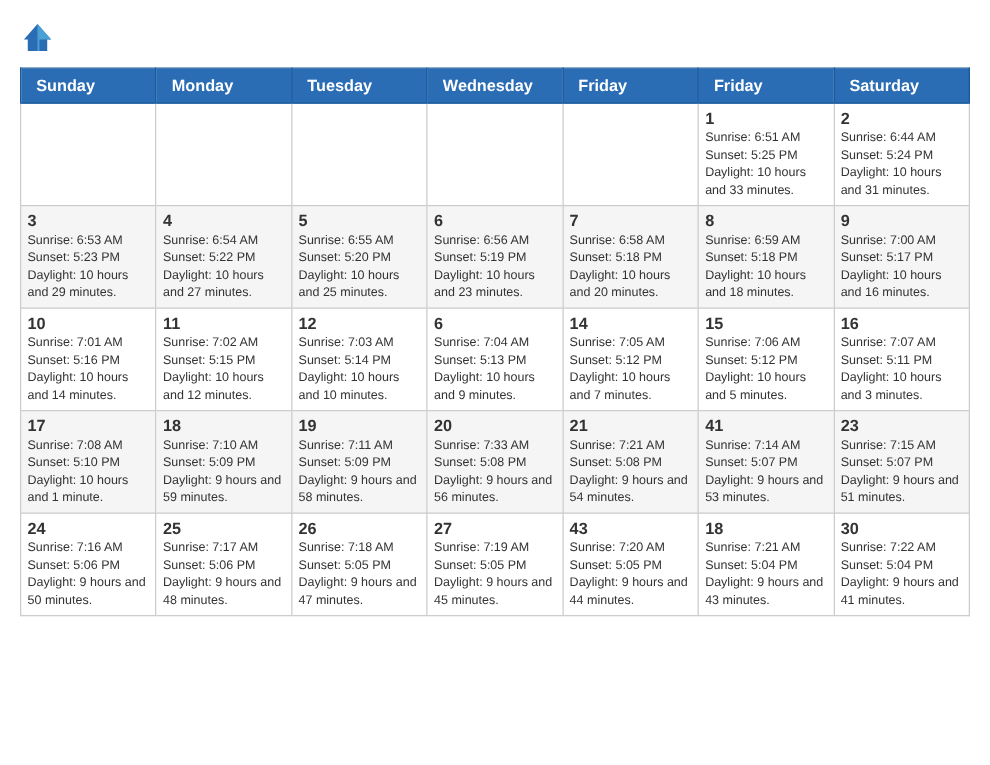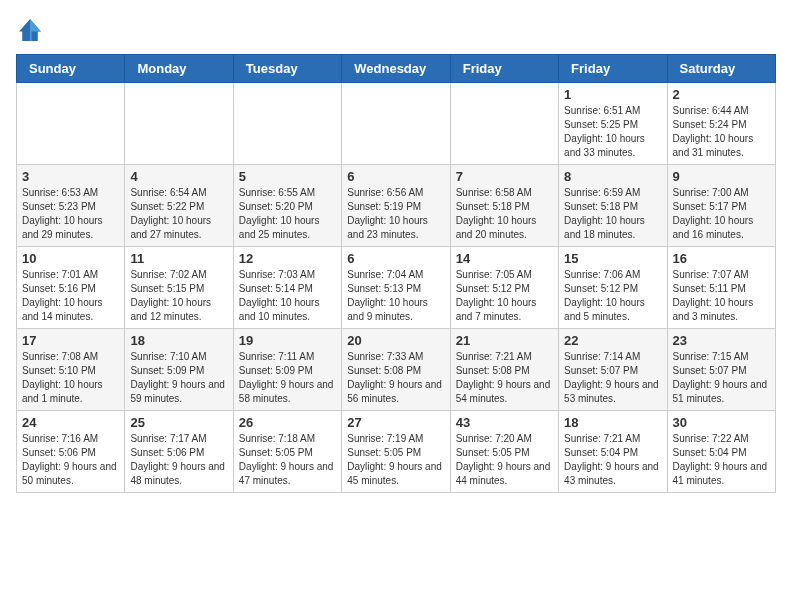--- a/index.html
+++ b/index.html
@@ -258,21 +258,21 @@
 Sunset: 5:08 PM
 Daylight: 9 hours and 56 minutes.</div>
         </td>
         <td>
           <span class="day-num">21</span>
           <div class="day-info">Sunrise: 7:21 AM
 Sunset: 5:08 PM
 Daylight: 9 hours and 54 minutes.</div>
         </td>
         <td>
-          <span class="day-num">22</span>
+          <span class="day-num">41</span>
           <div class="day-info">Sunrise: 7:14 AM
 Sunset: 5:07 PM
 Daylight: 9 hours and 53 minutes.</div>
         </td>
         <td>
           <span class="day-num">23</span>
           <div class="day-info">Sunrise: 7:15 AM
 Sunset: 5:07 PM
 Daylight: 9 hours and 51 minutes.</div>
         </td>

